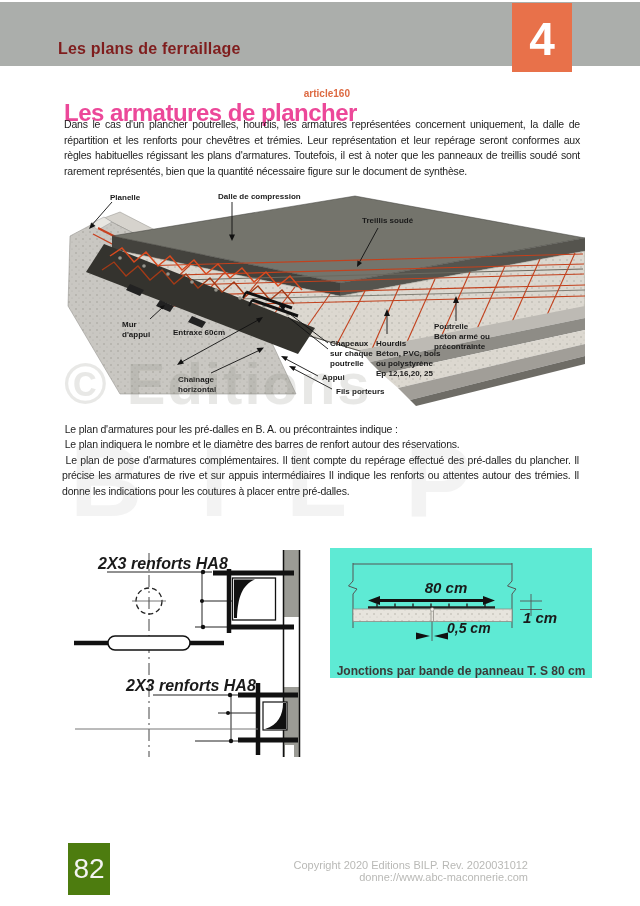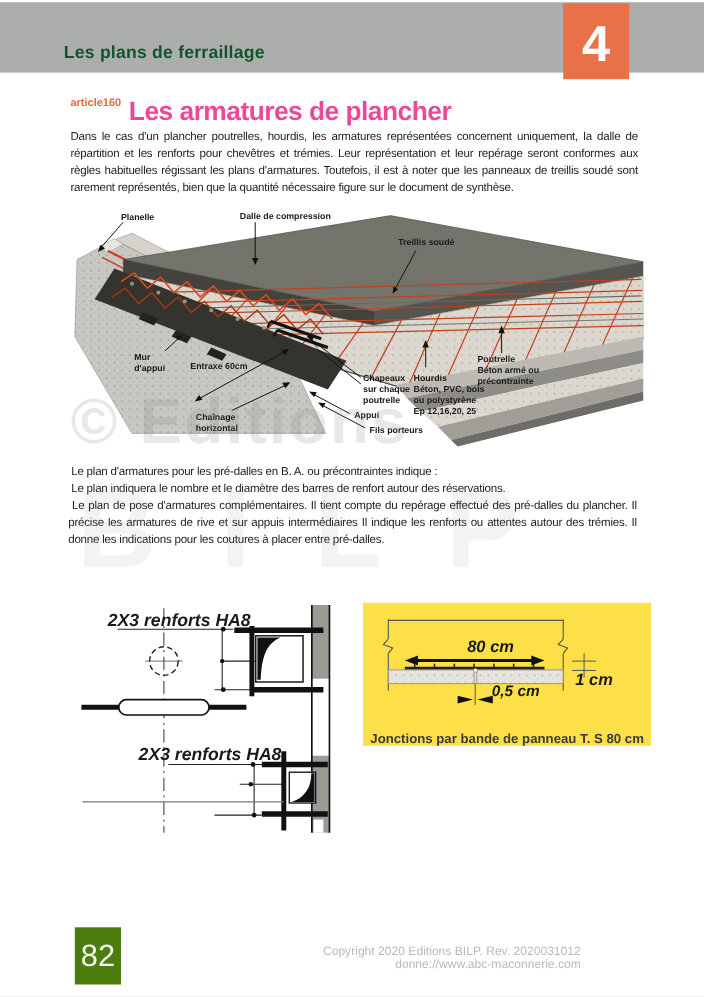--- a/index.html
+++ b/index.html
@@ -3,41 +3,41 @@
 <meta charset="utf-8">
 <style>
   * { margin:0; padding:0; box-sizing:border-box; }
   html,body { background:#e9e9e9; }
   .page { position:relative; width:640px; height:906px; background:#ffffff; overflow:hidden;
           font-family:"Liberation Sans", sans-serif; margin:0 auto; }
 
   
   .topbar { position:absolute; top:2px; left:0; width:640px; height:64px; background:#abaeab; }
   .topbar-title { position:absolute; left:58px; bottom:8px; font-size:16px; font-weight:bold;
-                  color:#14532d; letter-spacing:.2px; }
+                  color:#7f1d1d; letter-spacing:.2px; }
   .chapter-badge { position:absolute; top:3px; left:512px; width:60px; height:69px; background:#e8714a;
                    display:flex; align-items:center; justify-content:center; z-index:3; }
   .chapter-badge span { color:#fff; font-size:46px; font-weight:bold; margin-top:2px; }
 
   
-  .article-head { position:absolute; top:88px; left:64px; display:flex; align-items:flex-start; }
+  .article-head { position:absolute; top:88px; left:64px; display:flex; align-items:flex-end;flex-direction:column; }
   .article-id { color:#dd6a42; font-weight:bold; font-size:10px; margin-right:7px; }
   .article-title { color:#ec4899; font-weight:bold; font-size:24px; letter-spacing:-.5px; }
 
   
   .intro { position:absolute; top:117px; left:64px; width:516px; font-size:10.5px; letter-spacing:-.2px;
            line-height:15.5px; text-align:justify; color:#1e1e1e; }
   .bodytext { position:absolute; top:422px; left:62px; width:517px; font-size:10.5px; letter-spacing:-.2px;
               line-height:15.4px; text-align:justify; color:#1e1e1e; }
   .bodytext p { white-space:pre-wrap; }
 
   
   .fig3d { position:absolute; top:188px; left:60px; width:525px; height:232px; }
   .fig-left { position:absolute; top:545px; left:62px; width:253px; height:215px; }
-  .fig-right { position:absolute; top:548px; left:330px; width:262px; height:130px; background:#fde047; }
+  .fig-right { position:absolute; top:548px; left:330px; width:262px; height:130px; background:#5eead4; }
   .fig-right svg { display:block; }
   .fig-caption { text-align:center; font-size:12px; font-weight:bold; color:#3b3b39; margin-top:13px; }
 
   
   .watermark { position:absolute; font-weight:bold; white-space:nowrap; pointer-events:none; z-index:5; }
   .wm1 { top:350px; left:64px; font-size:58px; color:rgba(125,125,118,.18); letter-spacing:2px; }
   .wm2 { top:424px; left:70px; font-size:100px; color:rgba(125,125,118,.09); letter-spacing:58px; }
 
   
   .pagenum-box { position:absolute; top:843px; left:68px; width:42px; height:52px; background:#4d7c0f;

